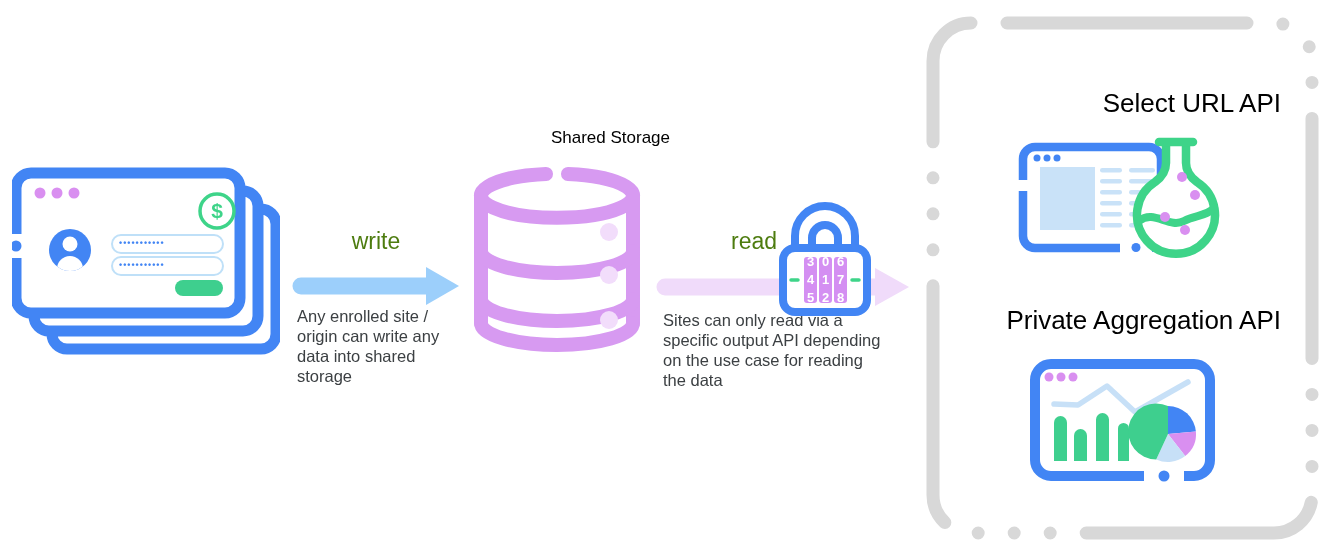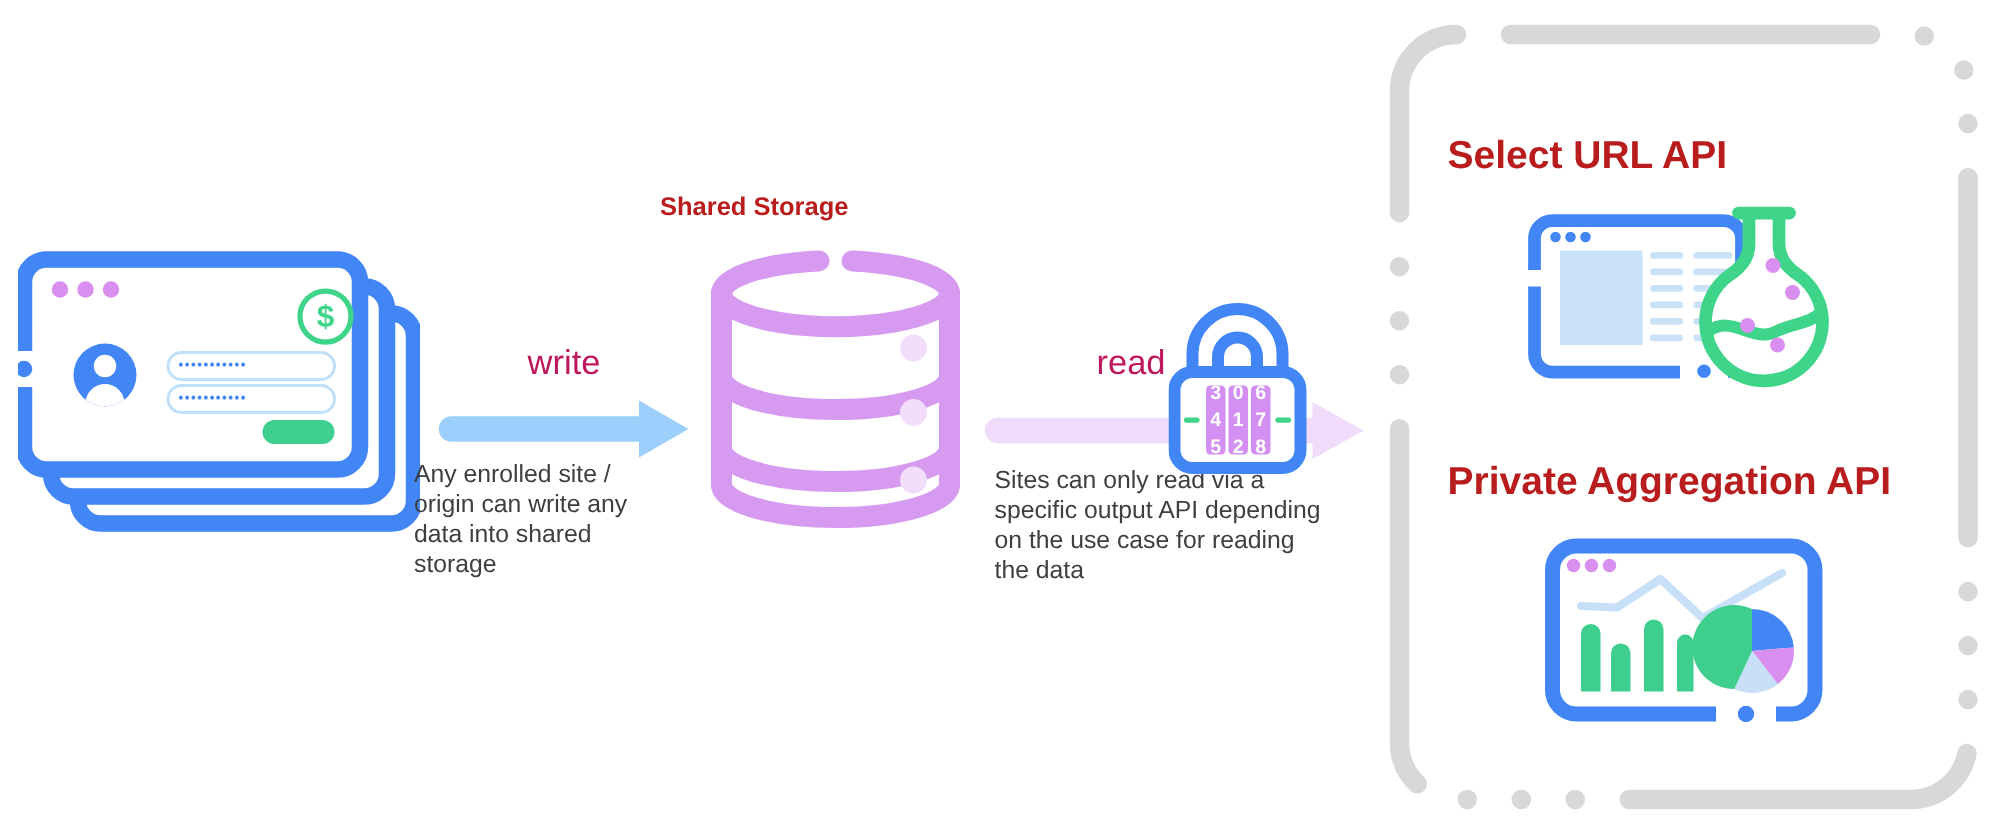--- a/index.html
+++ b/index.html
@@ -1,20 +1,20 @@
 <!DOCTYPE html>
 <html><head>
 <meta charset="utf-8">
 <style>
   html,body{margin:0;padding:0;background:#fff;}
   #canvas{position:relative;width:1333px;height:555px;background:#fff;overflow:hidden;
           font-family:"Liberation Sans",sans-serif;}
   .abs{position:absolute;}
-  .heading{font-weight:bold;color:#b91c1c;text-align:left;}
-  .edge-label{font-size:23px;color:#be185d;text-align:center;}
+  .heading{font-weight:normal;color:#000000;text-align:right;}
+  .edge-label{font-size:23px;color:#4d7c0f;text-align:center;}
   .caption{font-size:16.5px;line-height:20px;color:#3C4043;}
   .dial{position:absolute;width:13px;height:46px;overflow:hidden;background:#D48FF2;
         border-radius:3px;color:#fff;font-weight:bold;font-size:13px;line-height:18px;
         text-align:center;white-space:pre-line;display:flex;align-items:center;justify-content:center;}
   svg{display:block;}
 </style>
 </head>
 <body>
 
 <div id="canvas">
@@ -63,21 +63,21 @@
     </svg>
   </div>
 
   <div class="abs edge-label" style="left:290px;top:228px;width:172px;">write</div>
   <div class="abs" style="left:290px;top:264px;width:172px;height:44px;">
     <svg width="172" height="44" viewBox="0 0 172 44">
       <line x1="11" y1="22" x2="138" y2="22" stroke="#9CCFFB" stroke-width="17" stroke-linecap="round"></line>
       <polygon points="136,3 169,22 136,41" fill="#9CCFFB"></polygon>
     </svg>
   </div>
-  <div class="abs caption" style="left:276px;top:306px;width:162px;">Any enrolled site / origin can write any data into shared storage</div>
+  <div class="abs caption" style="left:297px;top:306px;width:162px;">Any enrolled site / origin can write any data into shared storage</div>
 
   <div class="abs heading" style="left:440px;top:128px;width:230px;font-size:17px;">Shared Storage</div>
   <div class="abs" style="left:470px;top:165px;width:174px;height:190px;">
     <svg width="174" height="190" viewBox="0 0 174 190">
       <g stroke="#D79AF1" stroke-width="14" fill="none" stroke-linecap="round">
         <path d="M76,9 A76,22 0 1 0 98,9"></path>
         <path d="M11,30 V158 M163,30 V158"></path>
         <path d="M11,86 A76,22 0 0 0 163,86"></path>
         <path d="M11,134 A76,22 0 0 0 163,134"></path>
         <path d="M11,158 A76,22 0 0 0 163,158"></path>

